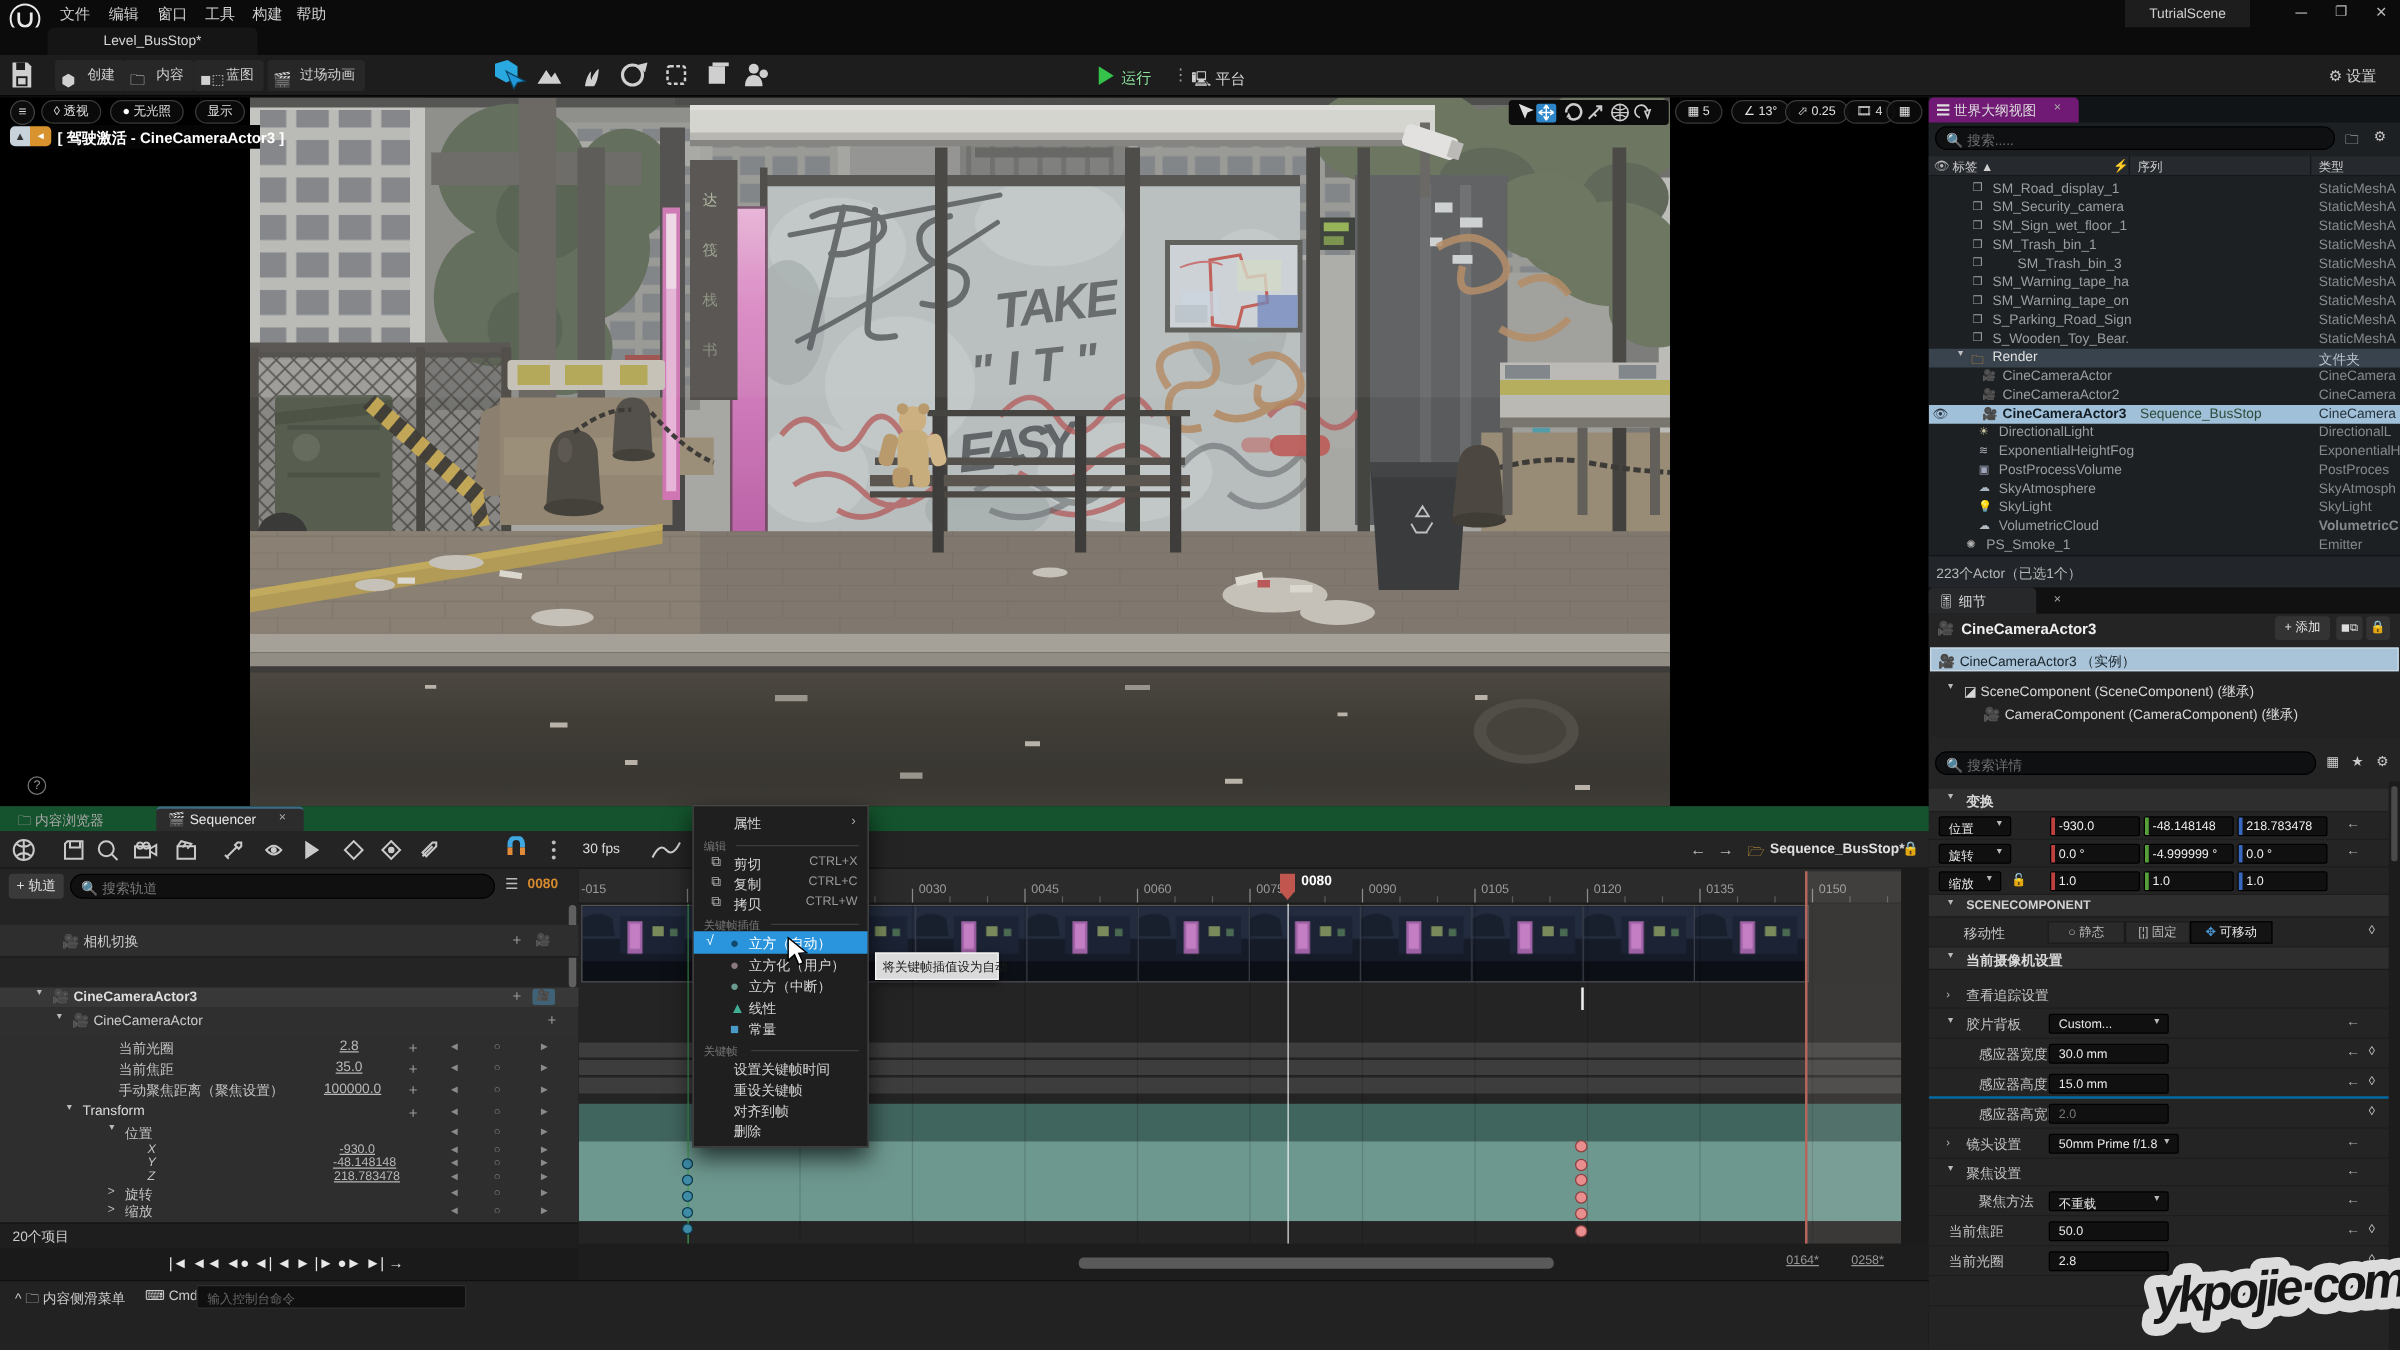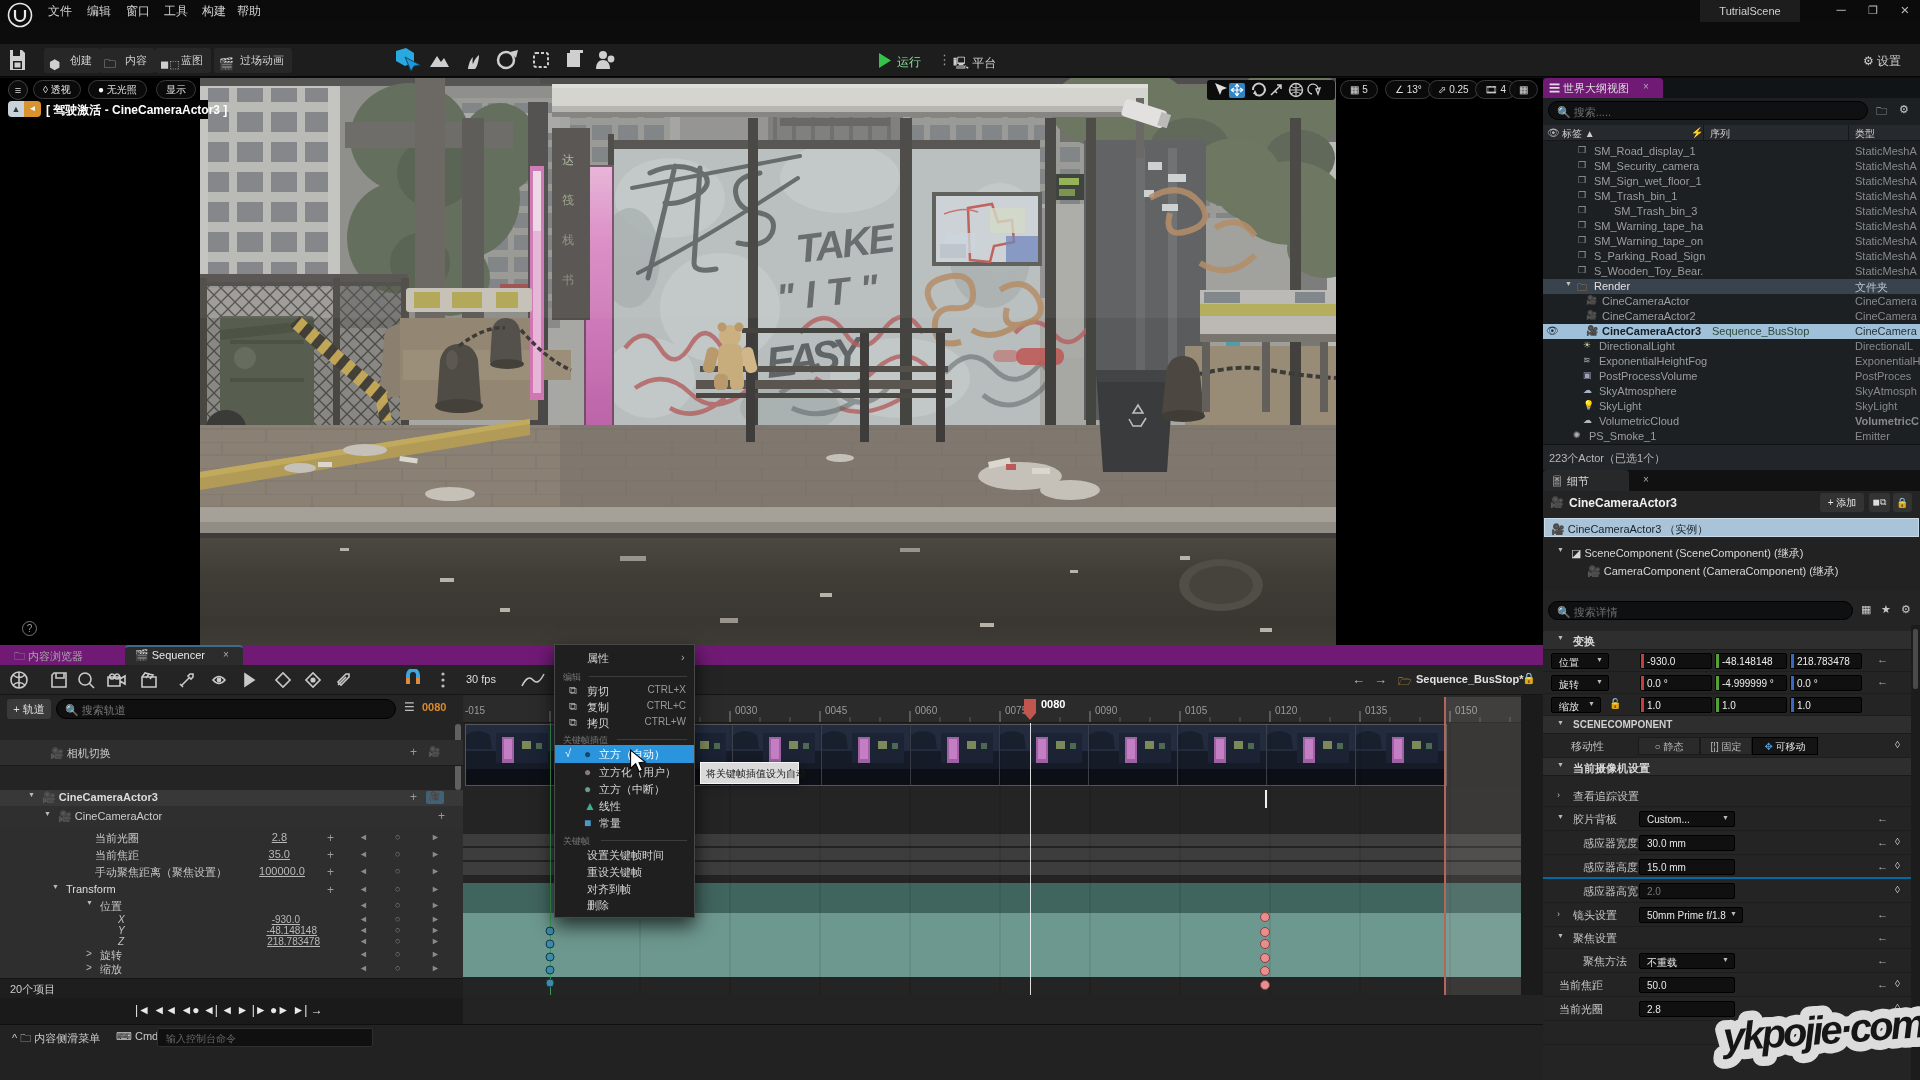--- a/index.html
+++ b/index.html
@@ -43,20 +43,23 @@
   <span class="menuitem" style="left:126px">窗口</span>
   <span class="menuitem" style="left:164px">工具</span>
   <span class="menuitem" style="left:202px">构建</span>
   <span class="menuitem" style="left:237px">帮助</span>
   <div id="winttl">TutrialScene</div>
   <div class="winbtn" style="left:1826px">─</div>
   <div class="winbtn" style="left:1858px;font-size:11px">❐</div>
   <div class="winbtn" style="left:1890px;font-size:15px">×</div>
 </div>
 
+<div class="abs" id="tabrow">
+      <div id="lvltab">Level_BusStop*</div>
+    </div>
 
 <div class="abs" id="toolbar">
   <svg class="abs" style="left:9px;top:5px" width="17" height="22" viewBox="0 0 17 22">
         <path d="M1 1h12l3 3v17H1z" fill="#cfcfcf"></path>
         <rect x="4" y="1" width="7" height="6" fill="#1d1d1d"></rect>
         <rect x="4" y="12" width="9" height="8" fill="#1d1d1d"></rect>
         <rect x="5.5" y="13.5" width="6" height="5" fill="#cfcfcf"></rect>
       </svg>
   <div class="tbtn" style="left:44px">创建<span style="position:absolute;left:5px;top:4px;font-size:13px">⬢</span></div>
   <div class="tbtn" style="left:99px">内容<span style="position:absolute;left:5px;top:4px;font-size:12px">🗀</span></div>
@@ -762,21 +765,21 @@
           </div>
 </div>
   <div class="abs" style="left:368px;top:155px;width:9px;height:455px;background:#1c1c1c;">
           <div class="abs" style="left:2px;top:4px;width:5px;height:60px;background:#4a4a4a;border-radius:2px"></div>
         </div>
  </div>
 </div>
 
 <div class="abs" id="sequencer">
 
-  <div class="abs" style="left:0;top:0;width:1543px;height:20px;background:#701a75;">
+  <div class="abs" style="left:0;top:0;width:1543px;height:20px;background:#14532d;">
     <span class="abs txt" style="left:14px;top:3px;color:#a8a8a8">🗀 内容浏览器</span>
     <div class="abs" style="left:125px;top:0;width:118px;height:20px;background:#2c2c2c;border-top:2px solid #3f6a8a;border-radius:4px 4px 0 0">
       <span class="abs" style="left:10px;top:2px;font-size:11px;color:#e8e8e8">🎬 Sequencer</span>
       <span class="abs" style="left:98px;top:2px;font-size:10px;color:#aaa">×</span>
     </div>
   </div>
 
   <div class="abs" style="left:0;top:20px;width:1543px;height:30px;background:#242424;border-bottom:1px solid #151515;">
     <svg class="abs" style="left:8px;top:4px" width="578" height="22" viewBox="0 0 578 22">
       <g stroke="#c9c9c9" stroke-width="1.6" fill="none">
@@ -1005,20 +1008,25 @@
             <circle cx="7" cy="21" r="4.5"></circle>
             <circle cx="7" cy="33" r="4.5"></circle>
             <circle cx="7" cy="47" r="4.5"></circle>
             <circle cx="7" cy="60" r="4.5"></circle>
             <circle cx="7" cy="74" r="4.5"></circle>
           </g>
         </svg>
 
     <div class="abs" style="left:802px;top:95px;width:1.5px;height:18px;background:#eee;"></div>
 
+    <div class="abs" style="left:0;top:300px;width:1080px;height:29px;background:#1d1d1d;">
+      <div class="abs" style="left:400px;top:11px;width:380px;height:9px;background:#5a5a5a;border-radius:4px;"></div>
+      <span class="abs" style="left:966px;top:8px;color:#999;font-size:10px;text-decoration:underline">0164*</span>
+      <span class="abs" style="left:1018px;top:8px;color:#999;font-size:10px;text-decoration:underline">0258*</span>
+    </div>
     <div class="abs" style="left:1058px;top:0;width:22px;height:300px;background:#1b1b1b;"></div>
   </div>
 </div>
 
 <div class="abs" id="ctxmenu" style="left:554px;top:644px;width:141px;height:274px;background:#1f1f1f;border:1px solid #484848;box-shadow:0 8px 18px rgba(0,0,0,.7);z-index:50;font-size:11px;color:#d6d6d6;">
   <span class="abs" style="left:32px;top:6px">属性</span>
       <span class="abs" style="left:126px;top:6px;color:#aaa">›</span>
   <span class="abs" style="left:8px;top:26px;font-size:9px;color:#757575">编辑</span>
       <div class="abs" style="left:34px;top:31px;width:98px;height:1px;background:#3c3c3c"></div>
   <span class="abs" style="left:14px;top:39px;color:#b0b0b0">⧉</span>

